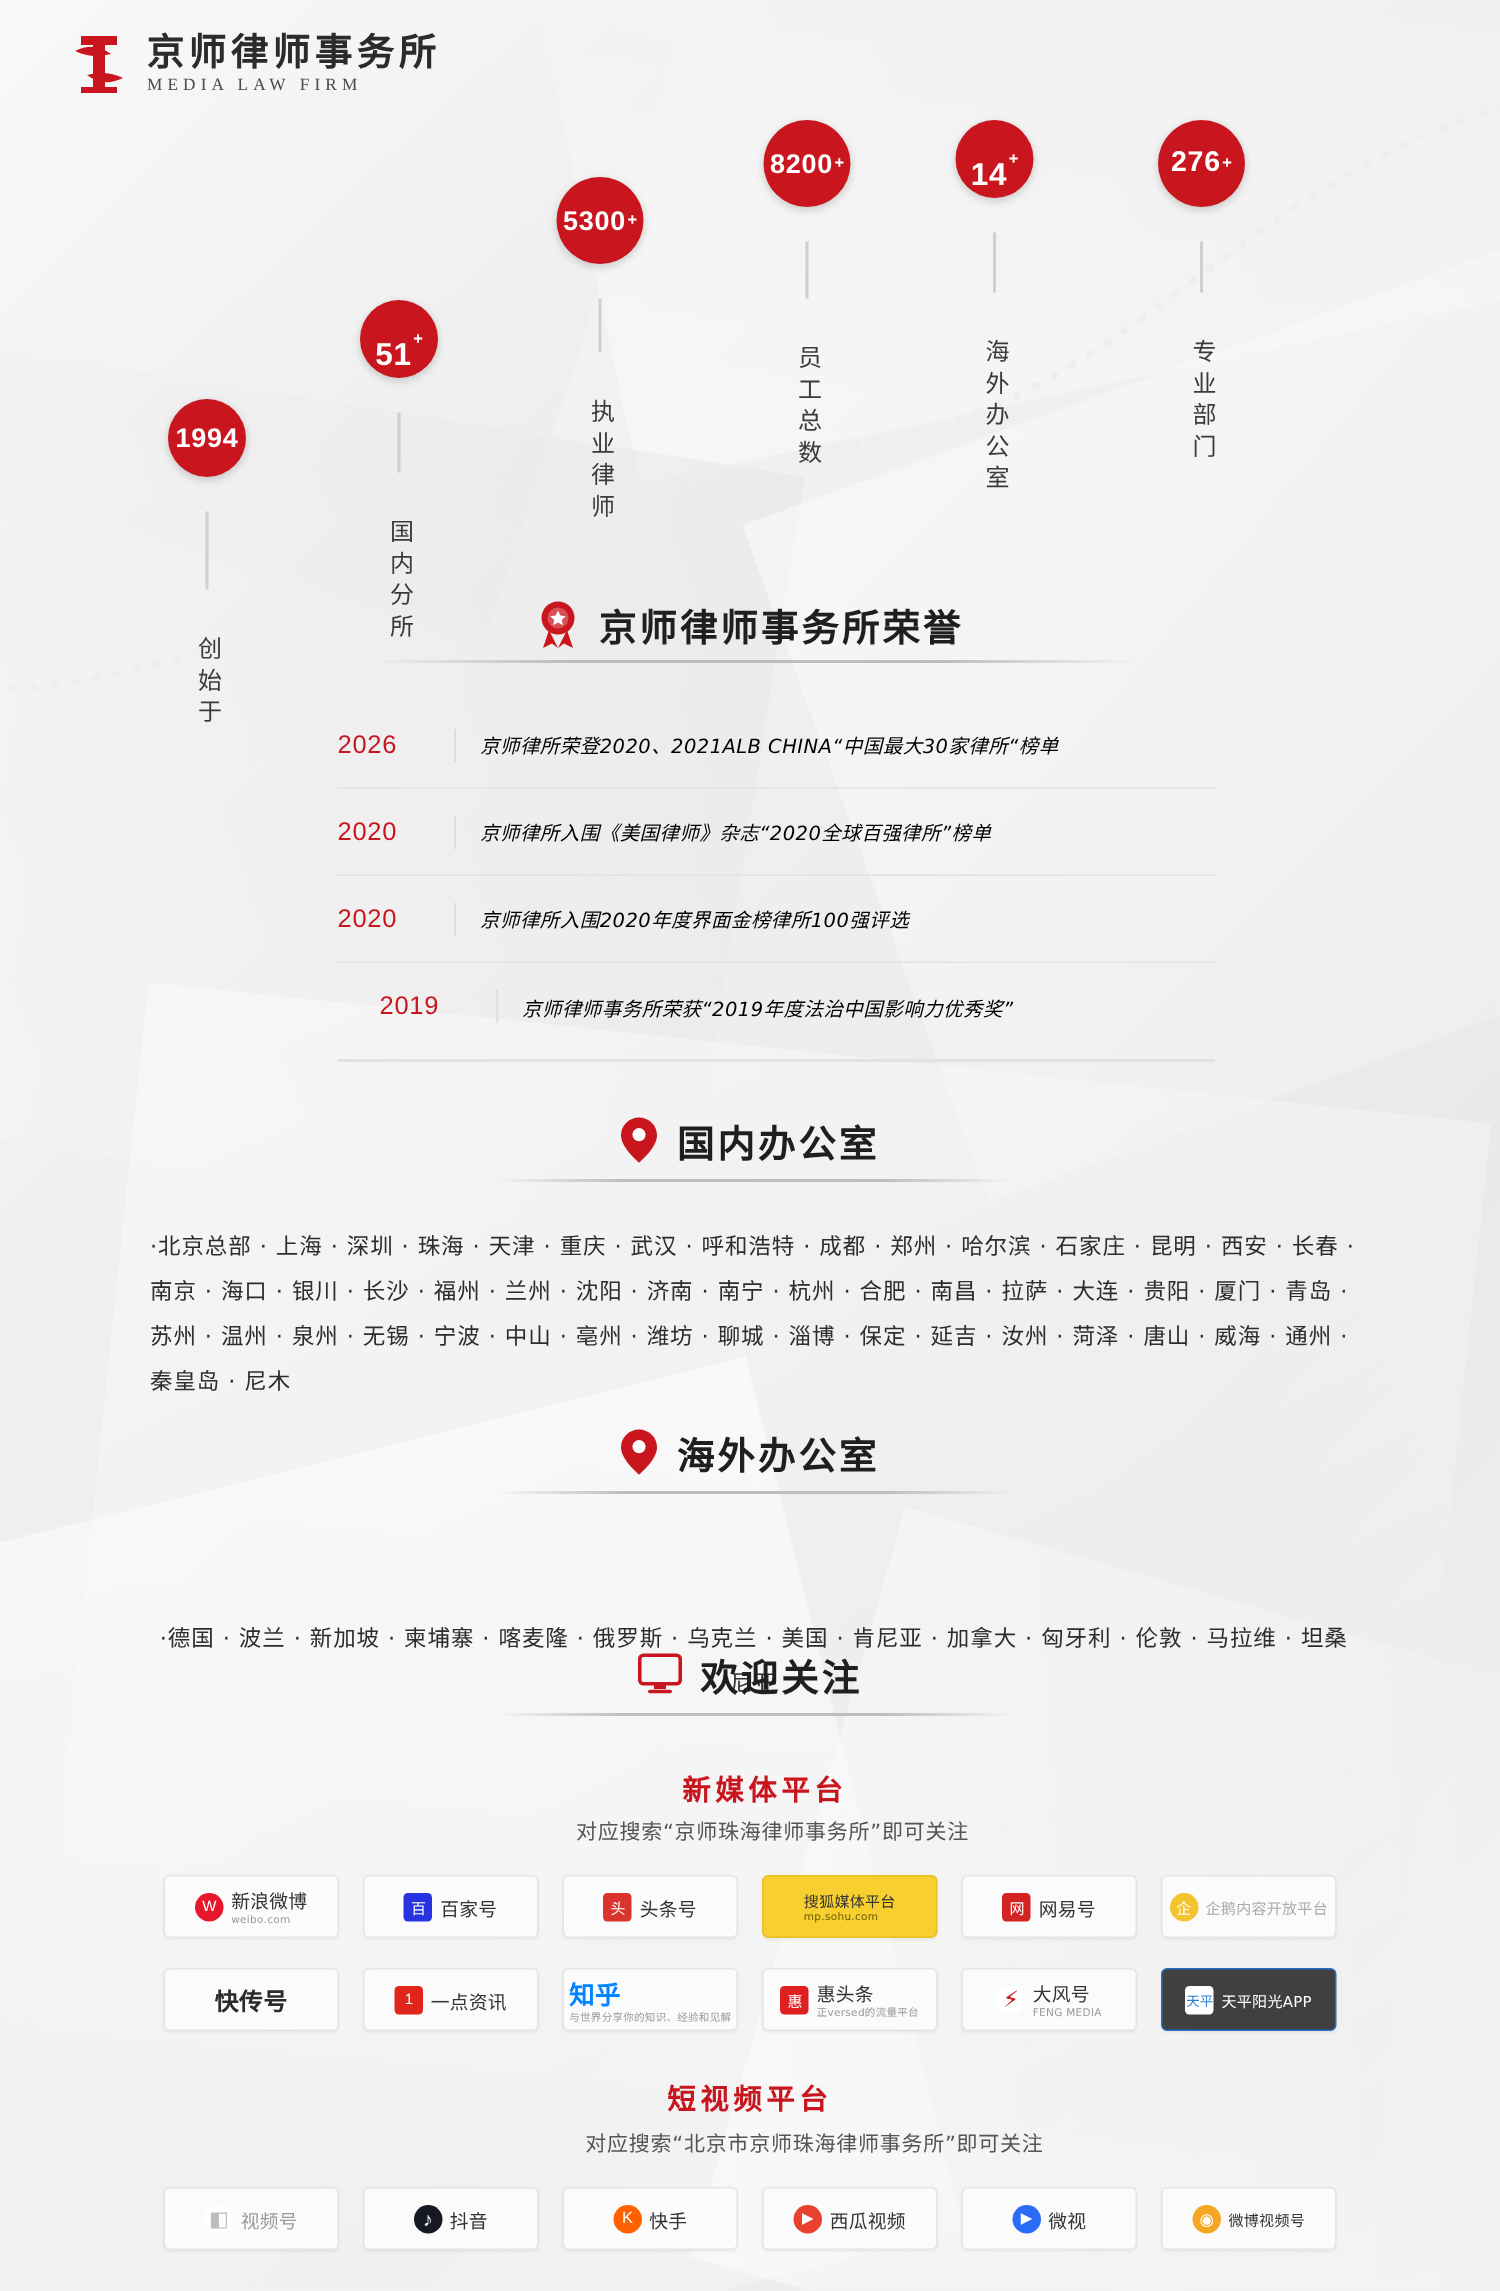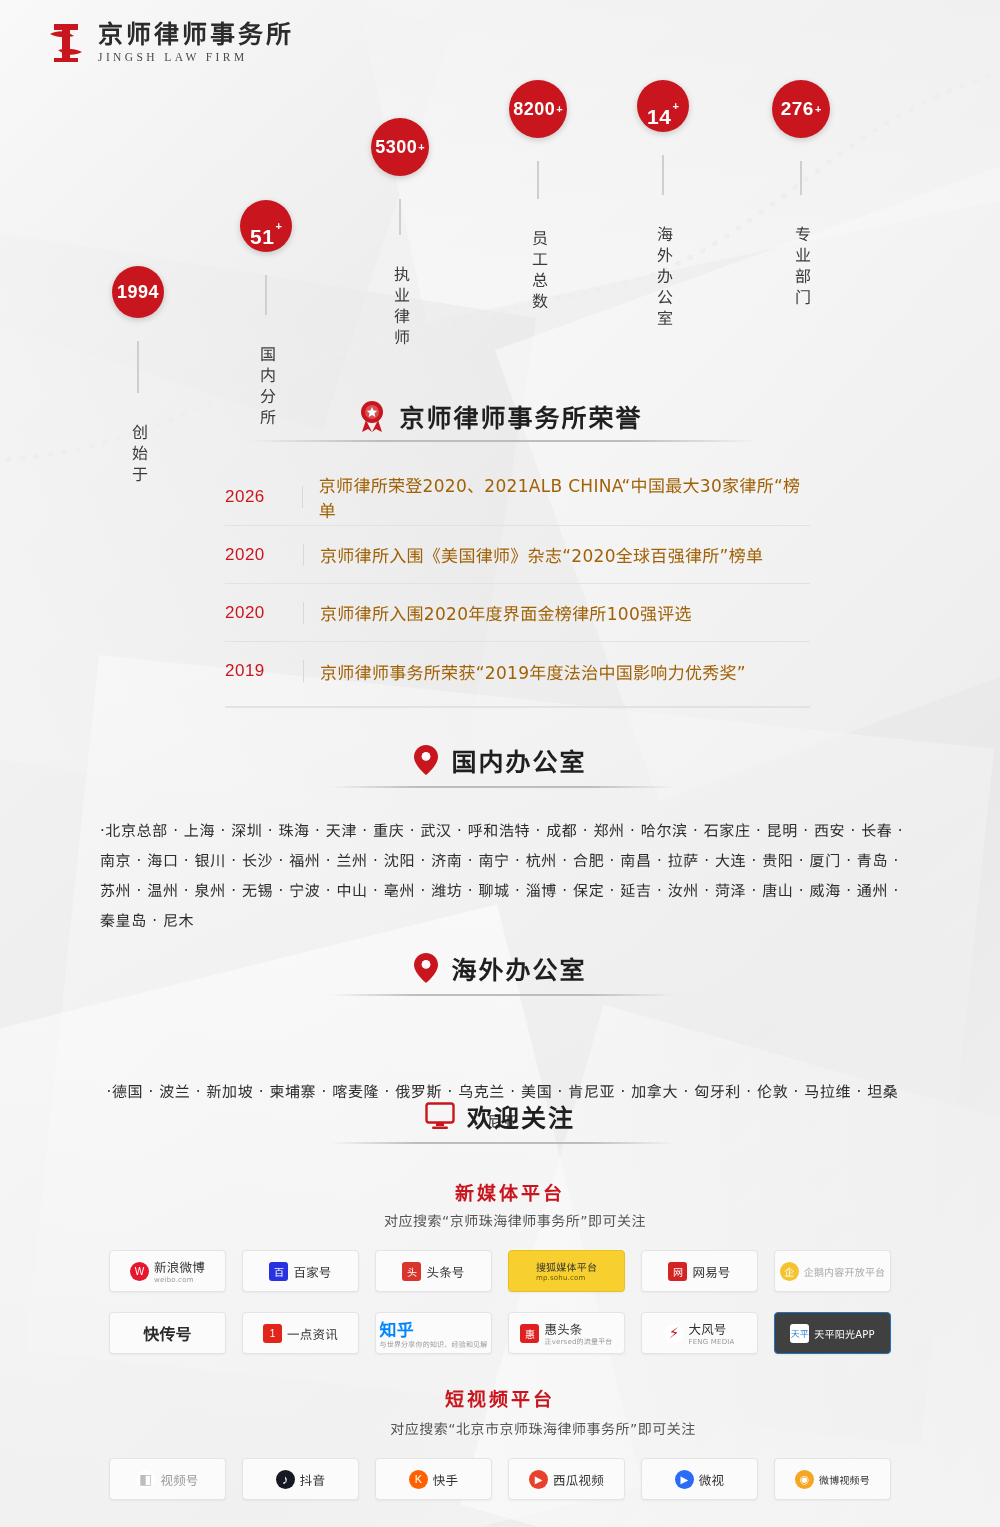--- a/index.html
+++ b/index.html
@@ -92,29 +92,30 @@
   .sec-underline {
     position: absolute; height: 2px; background: linear-gradient(90deg, rgba(190,190,190,0), #bdbdbd 25%, #bdbdbd 75%, rgba(190,190,190,0));
   }
 
   
   .honors { position: absolute; left: 225px; top: 468px; width: 585px; }
   .honor-row {
     display: flex; align-items: center; height: 58px;
     border-bottom: 1px solid #e2e2e2;
   }
-  .honor-row:last-child { border-bottom: none; }
+  .honor-row:last-child { border-bottom: none; margin-left: 28px; }
   .honor-year {
     width: 78px; color: #c9161e; font-size: 17px; letter-spacing: .5px;
     font-family: "Liberation Sans", sans-serif;
   }
   .honor-sep { width: 1px; height: 22px; background: #d8d8d8; margin-right: 16px; }
   .honor-text {
-    font-size: 17px; color: #a16207; letter-spacing: .3px;
-    font-family: "DejaVu Sans", sans-serif;
+    font-size: 13px; color: #000000; letter-spacing: .3px;
+    font-family: "DejaVu Sans", sans-serif;
+    font-style: italic;
   }
 
   
   .office-list {
     position: absolute; left: 100px; width: 805px;
     font-size: 15px; line-height: 30px; color: #2d2d2d; letter-spacing: .6px;
     font-family: "DejaVu Sans", sans-serif;
   }
 
   
@@ -168,21 +169,21 @@
 </div>
 
 <div class="logo-wrap">
   <svg class="logo-mark" viewBox="0 0 40 46">
     <path d="M8 4 h24 v6 h-8 v28 h8 v4 H8 v-4 h8 V10 H8 Z" fill="#c9161e"></path>
     <path d="M4 14 c8 -4 16 -4 24 2 c-8 2 -16 2 -24 -2 Z" fill="#c9161e"></path>
     <path d="M36 32 c-8 4 -16 4 -24 -2 c8 -2 16 -2 24 2 Z" fill="#c9161e"></path>
   </svg>
   <div class="logo-text">
     <div class="logo-cn">京师律师事务所</div>
-    <div class="logo-en">JINGSH LAW FIRM</div>
+    <div class="logo-en">MEDIA LAW FIRM</div>
   </div>
 </div>
 
 <svg class="curve" viewBox="0 0 1000 420">
   <path d="M-20 400 C 120 400, 200 340, 320 300 C 430 264, 500 250, 600 230 C 700 210, 760 150, 860 80 C 920 40, 970 20, 1010 10" fill="none" stroke="#ffffff" stroke-width="5" stroke-linecap="round" stroke-dasharray="1 13" opacity="0.95"></path>
   <path d="M-20 400 C 120 400, 200 340, 320 300 C 430 264, 500 250, 600 230 C 700 210, 760 150, 860 80 C 920 40, 970 20, 1010 10" fill="none" stroke="#d9d9d9" stroke-width="5" stroke-linecap="round" stroke-dasharray="1 13" opacity="0.45"></path>
 </svg>
 
 <div class="pin" style="left:112px; top:266px;">
   <div class="pin-bubble small">

